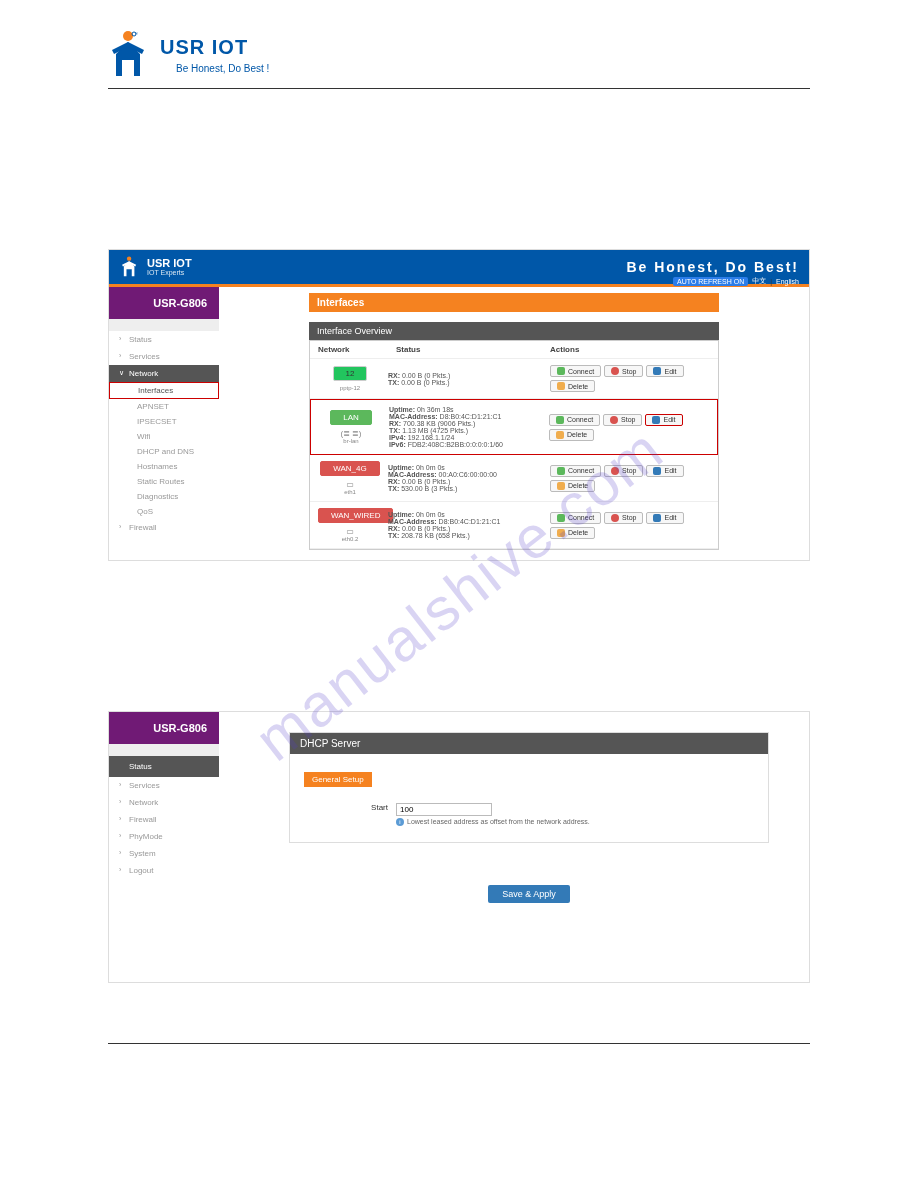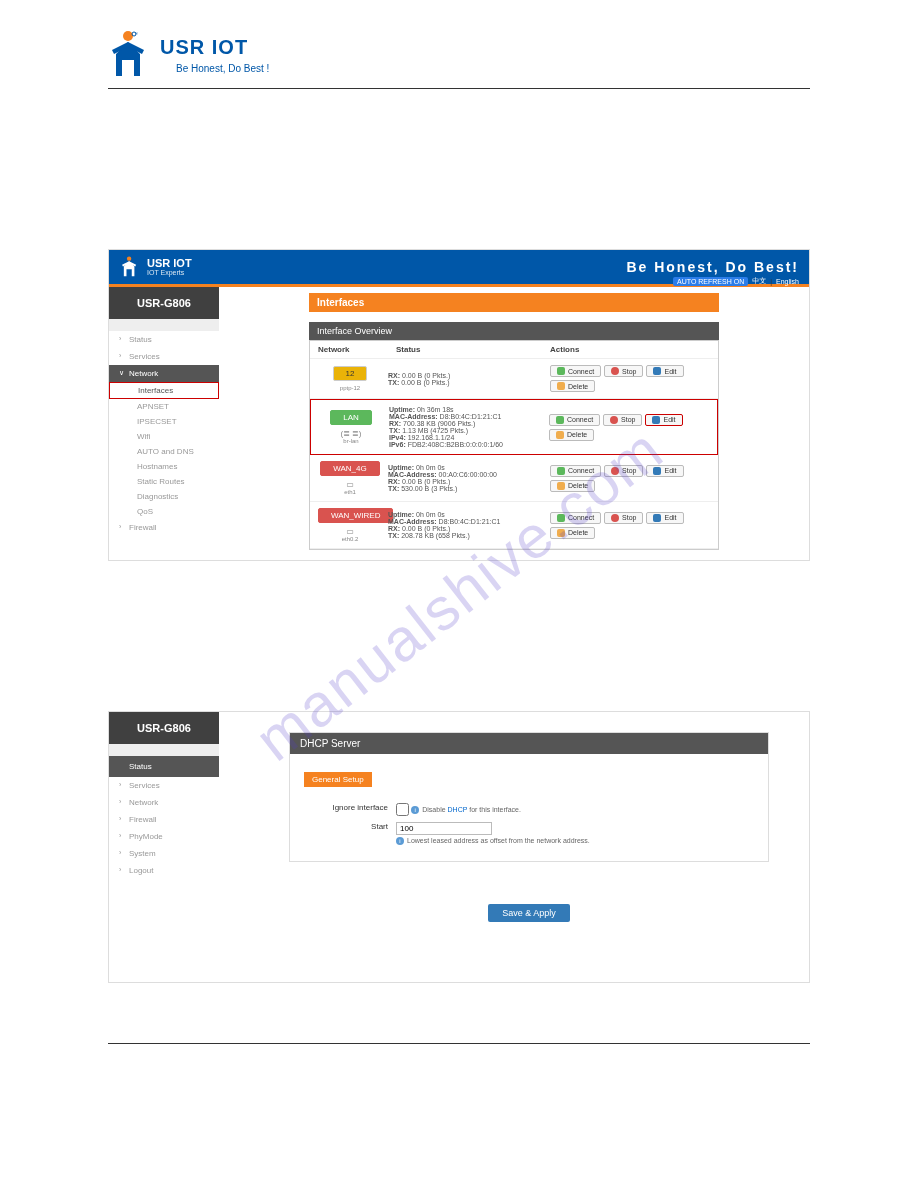--- a/index.html
+++ b/index.html
@@ -17,41 +17,41 @@
   .shot-logo { width:22px; height:22px; }
   .shot-title { font-size:11px; font-weight:bold; margin-left:6px; line-height:1; }
   .shot-sub { font-size:7px; opacity:.85; margin-left:6px;}
   .shot-tagline { margin-left:auto; font-size:14px; letter-spacing:2px; font-weight:700;}
   .shot-ctrl { position:absolute; right:10px; top:26px; font-size:7px; display:flex; gap:4px; align-items:center;}
   .auto-btn { background:#2b7de9; color:#fff; padding:1px 4px; border-radius:2px; font-size:7px;}
   .shot-ctrl a { color:#fff; }
   .orange-bar { height:3px; background:#f58220; }
   .shot-body { display:flex; background:#fff; min-height:260px;}
   .sidebar { width:110px; background:#fff;}
-  .sb-device { background:#404040; color:#fff; font-size:11px; font-weight:bold; padding:10px 12px; text-align:center;}
+  .sb-device { background:#701a75; color:#fff; font-size:11px; font-weight:bold; padding:10px 12px; text-align:right;}
   .sb-gap { height:12px; background:#eee;}
   .sb-item { padding:4px 10px 4px 20px; font-size:8px; color:#999; position:relative;}
   .sb-item.net-open { background:#555; color:#fff;}
   .sb-item .chev { position:absolute; left:10px; font-size:7px;}
   .sb-sub { padding:3px 10px 3px 28px; font-size:8px; color:#999;}
   .sb-sub.sel { border:1px solid #c00; color:#555; background:#fff;}
   .sb-status-active { background:#555; color:#fff; padding:6px 20px; font-size:8px;}
 
   .main { flex:1; padding:6px 90px 10px 90px; background:#fff;}
   .orange-title { background:#f58220; color:#fff; padding:4px 8px; font-size:10px; font-weight:bold;}
   .panel-dark { background:#555; color:#fff; padding:4px 8px; font-size:9px; margin-top:2px;}
   .iface-table { border:1px solid #ccc; background:#fff;}
   .iface-head { display:flex; padding:4px 8px; font-size:8px; font-weight:bold; color:#444; border-bottom:1px solid #eee;}
   .col-net { width:78px;}
   .col-stat { flex:1;}
   .col-act { width:160px;}
   .iface-row { display:flex; padding:6px 8px; border-bottom:1px solid #eee; align-items:center; font-size:7px;}
   .iface-row.hl { border:1px solid #c00; }
   .net-box { width:64px; text-align:center;}
-  .net-name { display:inline-block; padding:2px 12px; border-radius:2px; font-size:8px; border:1px solid #ccc; background:#eab308;}
+  .net-name { display:inline-block; padding:2px 12px; border-radius:2px; font-size:8px; border:1px solid #ccc; background:#22c55e;}
   .net-name.green { background:#5cb85c; color:#fff; border-color:#5cb85c;}
   .net-name.red { background:#d9534f; color:#fff; border-color:#d9534f;}
   .net-dev { font-size:6px; color:#888; margin-top:4px;}
   .net-icon { font-size:8px; color:#888;}
   .stat-lines { flex:1; font-size:7px; color:#555; padding-left:6px;}
   .stat-lines b { font-weight:bold;}
   .act-col { width:160px; display:flex; flex-wrap:wrap; gap:3px; justify-content:flex-start;}
   .btn { display:inline-flex; align-items:center; gap:3px; border:1px solid #bbb; background:#f7f7f7; padding:1px 6px; font-size:7px; color:#333; border-radius:2px;}
   .btn.hl { border:1px solid #c00;}
   .ico { display:inline-block; width:8px; height:8px; border-radius:2px;}
@@ -129,21 +129,21 @@
       <div class="sidebar">
         <div class="sb-device">USR-G806</div>
         <div class="sb-gap"></div>
         <div class="sb-item"><span class="chev">›</span><span>Status</span></div>
         <div class="sb-item"><span class="chev">›</span><span>Services</span></div>
         <div class="sb-item net-open"><span class="chev">∨</span><span>Network</span></div>
         <div class="sb-sub sel">Interfaces</div>
         <div class="sb-sub">APNSET</div>
         <div class="sb-sub">IPSECSET</div>
         <div class="sb-sub">Wifi</div>
-        <div class="sb-sub">AUTO and DNS</div>
+        <div class="sb-sub">DHCP and DNS</div>
         <div class="sb-sub">Hostnames</div>
         <div class="sb-sub">Static Routes</div>
         <div class="sb-sub">Diagnostics</div>
         <div class="sb-sub">QoS</div>
         <div class="sb-item"><span class="chev">›</span><span>Firewall</span></div>
       </div>
       <div class="main">
         <div class="orange-title">Interfaces</div>
         <div style="height:8px"></div>
         <div class="panel-dark">Interface Overview</div>
@@ -216,27 +216,20 @@
         <div class="sb-item"><span class="chev">›</span><span>PhyMode</span></div>
         <div class="sb-item"><span class="chev">›</span><span>System</span></div>
         <div class="sb-item"><span class="chev">›</span><span>Logout</span></div>
       </div>
       <div class="main2">
         <div style="border:1px solid #ddd; padding:0 0 10px 0;">
         <div class="dhcp-title">DHCP Server</div>
         <div style="padding:0 14px;">
         <div class="tab-g">General Setup</div>
 
-        <div class="frow">
-          <div class="flabel">Ignore interface</div>
-          <div class="fval">
-            <input type="checkbox" style="">
-            <span class="hint" style="display:inline;"><span class="hicon">i</span>Disable <a>DHCP</a> for this interface.</span>
-          </div>
-        </div>
 
         <div class="frow">
           <div class="flabel">Start</div>
           <div class="fval">
             <input type="text" value="100" style="">
             <div class="hint"><span class="hicon">i</span><span>Lowest leased address as offset from the network address.</span></div>
           </div>
         </div>
 
 

